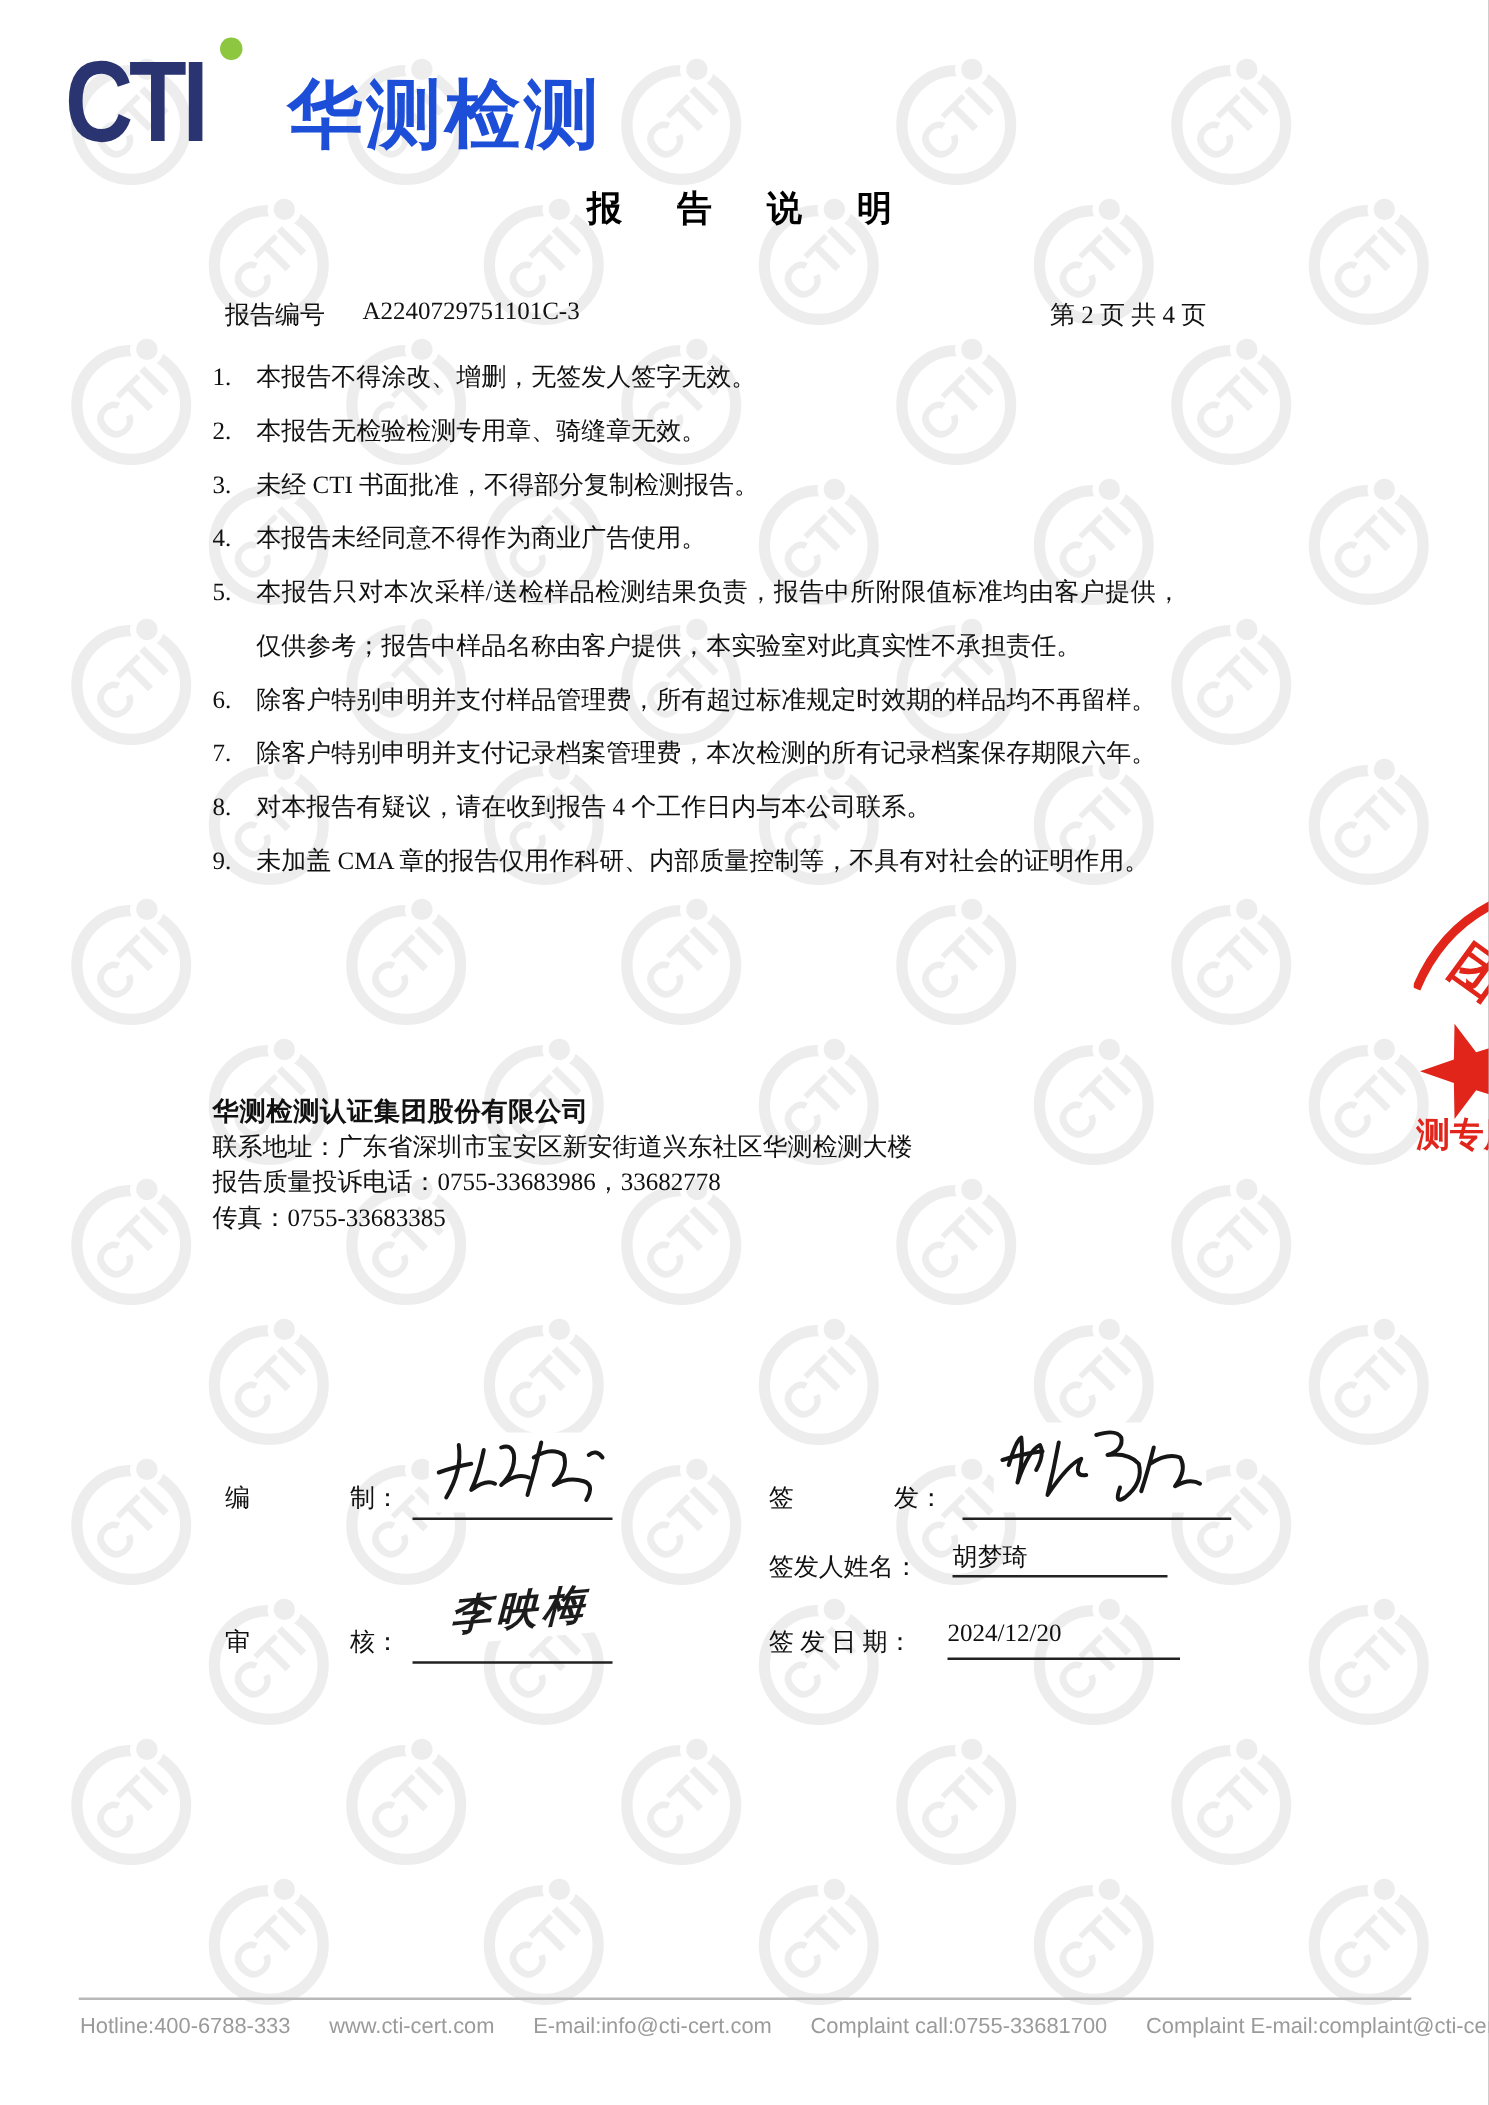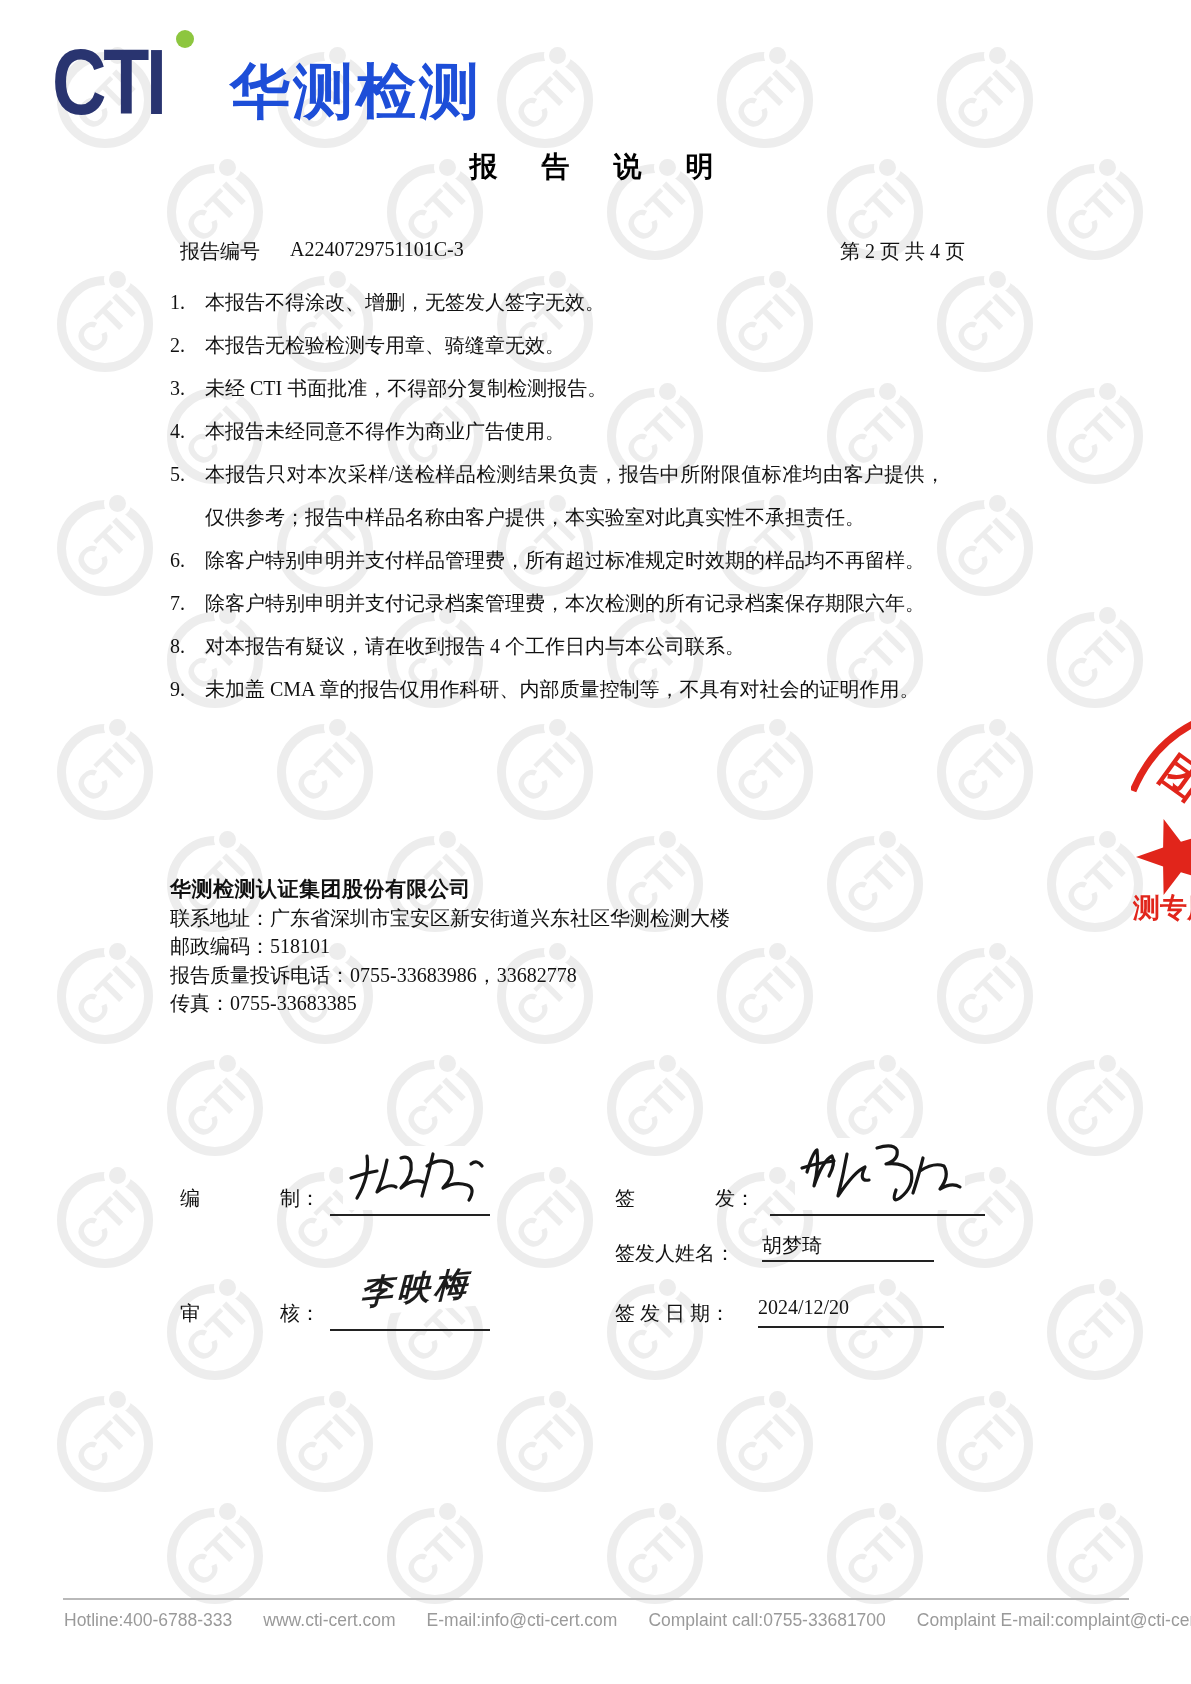--- a/index.html
+++ b/index.html
@@ -400,21 +400,20 @@
         </div>
         <div class="note">
           <span class="note-num">9.</span>
           <span class="note-text">未加盖 CMA 章的报告仅用作科研、内部质量控制等，不具有对社会的证明作用。</span>
         </div>
       </div>
 
     <div class="company">
       <div class="company-name">华测检测认证集团股份有限公司</div>
     <div>联系地址：广东省深圳市宝安区新安街道兴东社区华测检测大楼</div>
-        <div>邮政编码：518101</div>
         <div>报告质量投诉电话：0755-33683986，33682778</div>
         <div>传真：0755-33683385</div>
       </div>
 
     <div class="sig-label" style="left:180px; top:1185px;">编　　　　制：</div>
     <div class="sig-line" style="left:330px; top:1168px; width:160px; height:48px;"></div>
     <svg class="sig-svg" style="left:343px; top:1146px;" width="145" height="64" viewBox="0 0 145 64">
       <g fill="none" stroke="#161616" stroke-width="3.2" stroke-linecap="round" stroke-linejoin="round">
         <path d="M8 32 Q22 27 34 25"></path>
         <path d="M24 10 Q27 30 14 52"></path>

